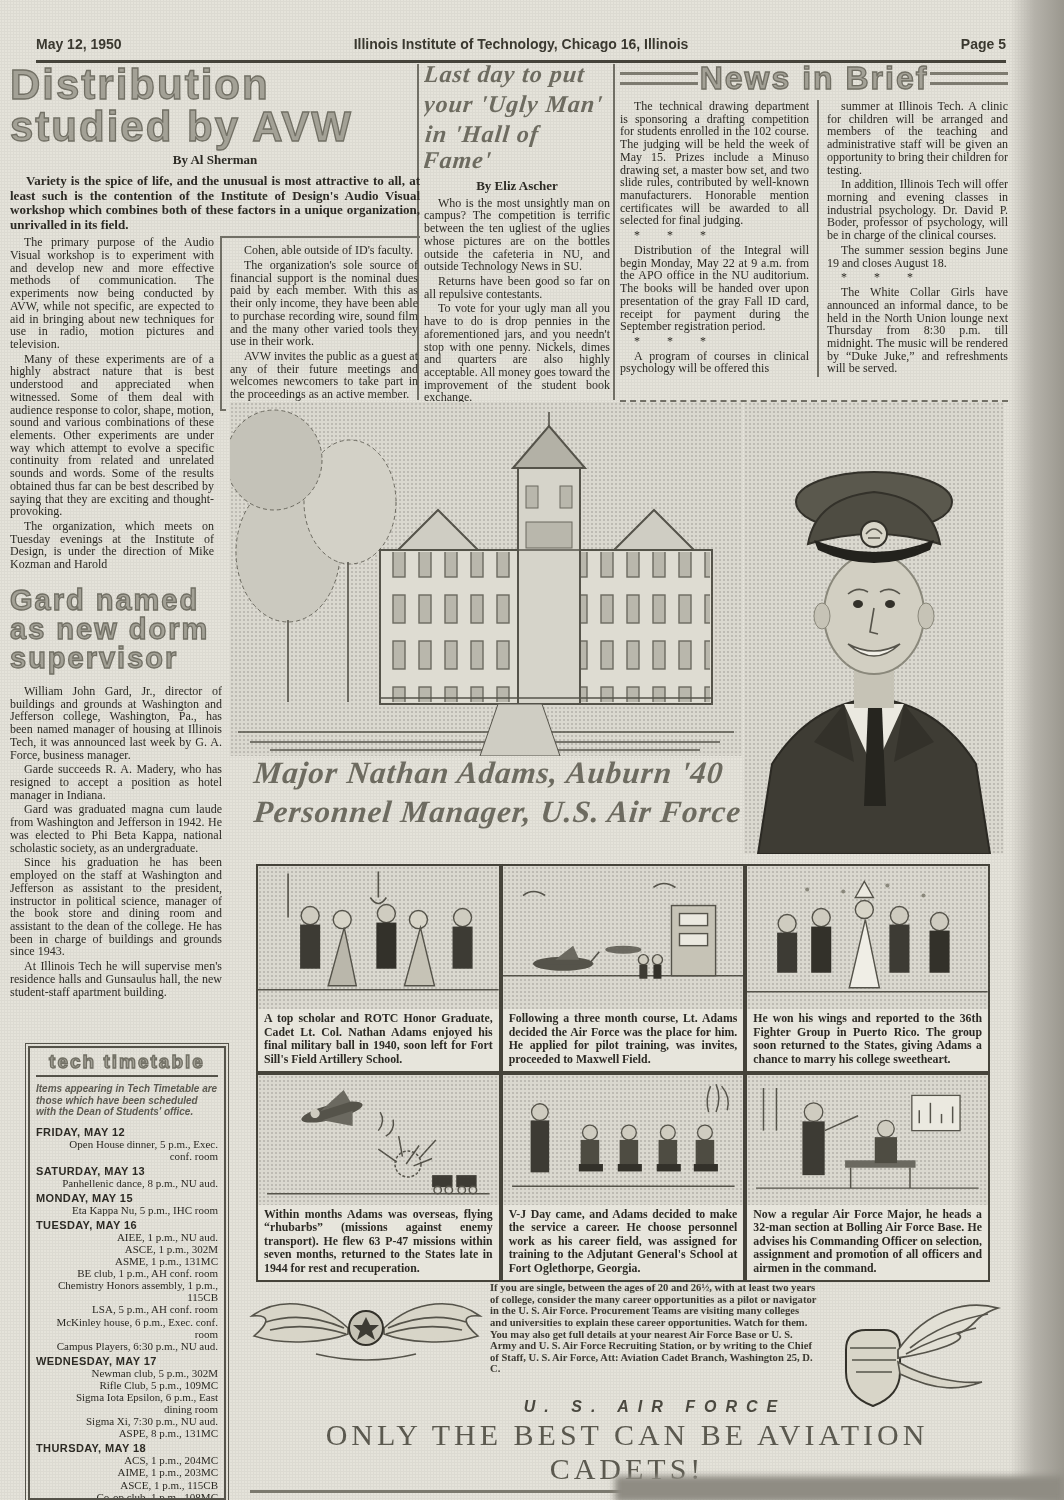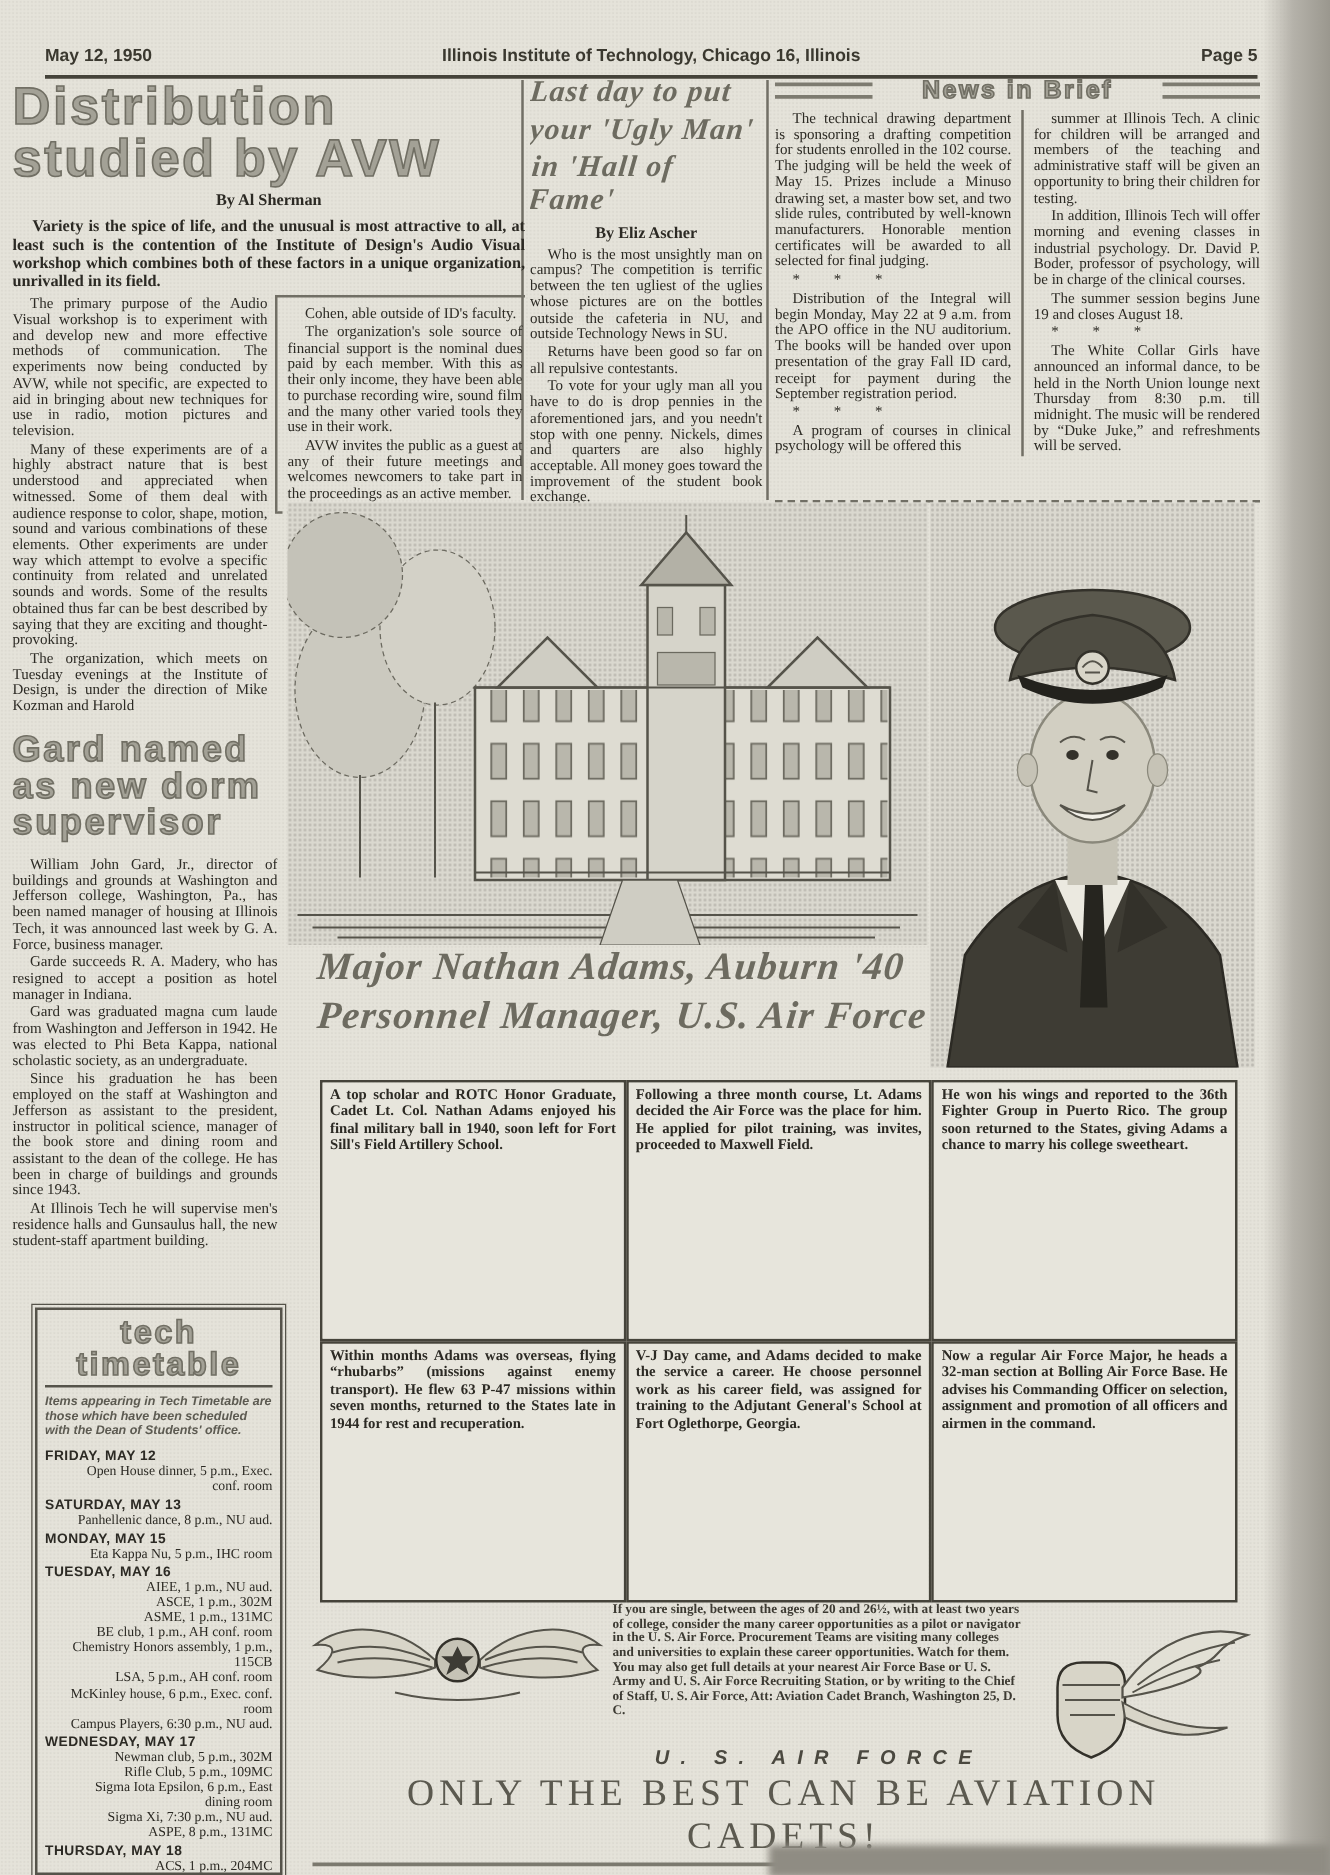--- a/index.html
+++ b/index.html
@@ -33,44 +33,44 @@
   .comm .cols{display:flex;}
   .comm .c1{width:204px;padding-right:6px;}
   .comm .c2{width:188px;border-left:2px solid #716f65;border-top:2px solid #716f65;
         padding:6px 2px 6px 8px;border-bottom:2px dashed #716f65;align-self:flex-start;}
   
   .ugly{position:absolute;left:424px;top:62px;width:186px;height:342px;overflow:hidden;border-bottom:2px dashed #716f65;}
   .ugly h2{margin:0 0 4px;font-size:24px;}
   
   .news{position:absolute;left:620px;top:62px;width:388px;height:338px;overflow:hidden;border-bottom:2px dashed #716f65;}
   .news .head{display:flex;align-items:center;justify-content:space-between;margin-bottom:6px;}
-  .news h2{margin:0;font-size:20px;}
+  .news h2{margin:0;font-size:32px;}
   .dashpair{width:78px;height:7px;border-top:3px solid #7d7b70;border-bottom:3px solid #7d7b70;}
   .news .cols{display:flex;}
   .news .n1{width:190px;padding-right:8px;}
   .news .n2{width:182px;border-left:2px solid #716f65;padding-left:8px;}
   
   .gard{position:absolute;left:10px;top:586px;width:212px;height:452px;overflow:hidden;}
   .gard h2{margin:0 0 10px;font-size:29px;}
   
   .ttbox{position:absolute;left:28px;top:1046px;width:198px;height:454px;border:2px solid #55534a;outline:1px solid #55534a;outline-offset:2px;padding:4px 6px;box-sizing:border-box;overflow:hidden;}
-  .ttbox .tttitle{text-align:center;font-size:26px;margin:0 0 6px;border-bottom:2px solid #55534a;padding-bottom:4px;}
+  .ttbox .tttitle{text-align:center;font-size:19px;margin:0 0 6px;border-bottom:2px solid #55534a;padding-bottom:4px;}
   .ttintro{font-family:"Liberation Sans", sans-serif;font-weight:bold;font-style:italic;font-size:10px;color:#5c5a51;line-height:1.15;margin-bottom:8px;}
   .ttlist .day{font-family:"Liberation Sans", sans-serif;font-weight:bold;font-size:11px;letter-spacing:.4px;margin-top:3px;}
   .ttlist .event{font-size:11px;line-height:1.1;padding-left:18px;text-align:right;}
   
   .halftone{background-color:#dad8cf;background-image:radial-gradient(rgba(40,38,32,0.16) 1px, transparent 1.3px);background-size:4px 4px;}
   .building{position:absolute;left:230px;top:402px;width:512px;height:354px;}
   .portrait{position:absolute;left:744px;top:402px;width:260px;height:452px;}
   .feature-script{position:absolute;left:254px;top:756px;width:492px;}
   .feature-script .l{font-size:31px;margin-bottom:6px;}
   
   .panels{position:absolute;left:256px;top:864px;width:734px;height:418px;display:grid;
         grid-template-columns:1fr 1fr 1fr;grid-template-rows:1fr 1fr;}
-  .panel{border:2px solid #45433a;display:flex;overflow:hidden;background:#e2e0d7;}
+  .panel{border:2px solid #45433a;display:flex;flex-direction:column;overflow:hidden;background:#e2e0d7;}
   .panel .art{flex:1;min-height:0;}
   .panel .art svg{width:100%;height:100%;display:block;}
   .caption{padding:3px 6px 5px;font-size:11.8px;font-weight:bold;line-height:1.14;text-align:justify;background:#e7e5dc;}
   
   .wings-left{position:absolute;left:246px;top:1284px;width:240px;height:88px;}
   .wings-right{position:absolute;left:818px;top:1292px;width:186px;height:132px;}
   .offer{position:absolute;left:490px;top:1282px;width:328px;font-family:Liberation Serif, serif;
         font-weight:bold;font-size:10.6px;line-height:1.1;color:#3c3a32;text-align:left;}
   .brand{position:absolute;left:470px;top:1398px;width:370px;text-align:center;font-family:"Liberation Sans", sans-serif;
         font-weight:bold;font-style:italic;font-size:16px;letter-spacing:9px;color:#4a483f;}

